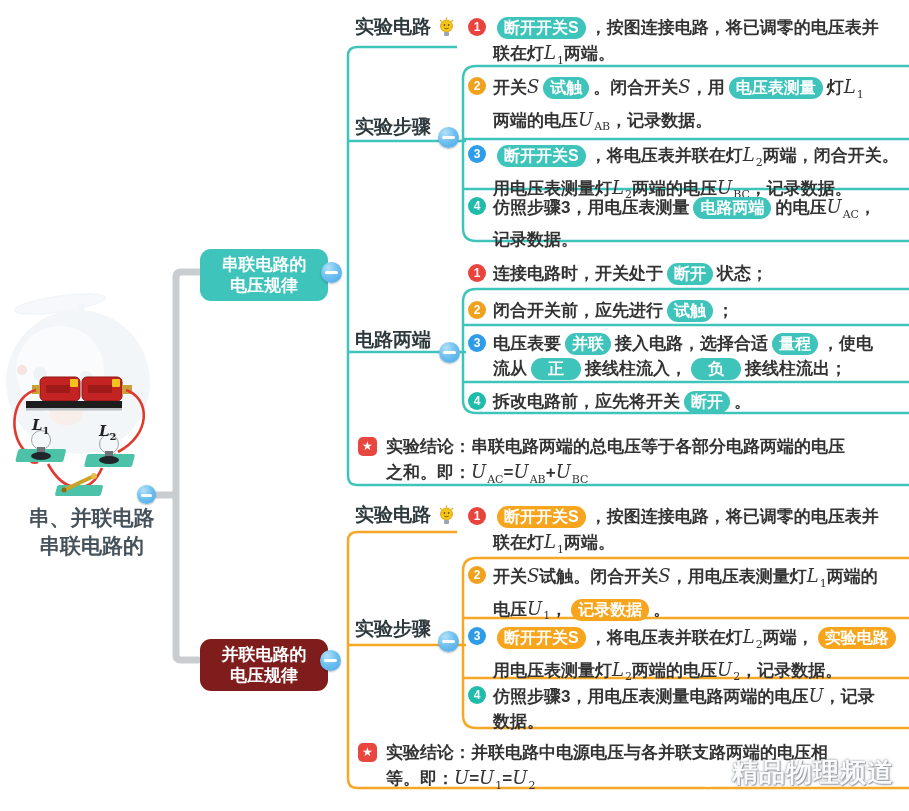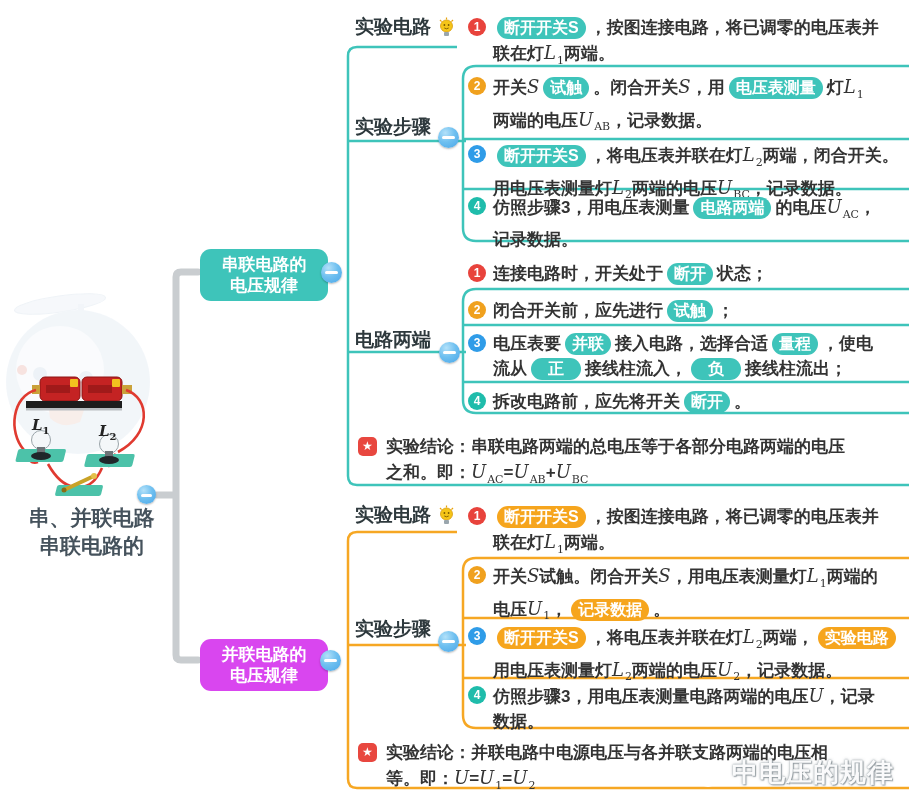--- a/index.html
+++ b/index.html
@@ -4,21 +4,21 @@
 <style>
   html,body{margin:0;padding:0;background:#fff;}
   .canvas{position:relative;width:909px;height:811px;background:#ffffff;overflow:hidden;
           font-family:"Liberation Sans",sans-serif;color:#333;}
   svg.lines{position:absolute;left:0;top:0;pointer-events:none;}
 
   
   .branch-node{position:absolute;width:128px;padding:5px 0;border-radius:11px;color:#fff;
                font-weight:bold;font-size:17px;line-height:21px;text-align:center;cursor:pointer;}
   .node-series{left:200px;top:249px;background:#3ec4ba;}
-  .node-parallel{left:200px;top:639px;background:#d946ef;}
+  .node-parallel{left:200px;top:639px;background:#7f1d1d;}
 
   
   .minus-btn{position:absolute;width:21px;height:21px;border-radius:50%;
              background:radial-gradient(circle at 35% 28%,#b3e1f9 0%,#6fc0f0 45%,#4aa6e8 100%);
              box-shadow:0 1px 2px rgba(0,0,0,.28);cursor:pointer;}
   .minus-btn::after{content:"";position:absolute;left:4px;right:4px;top:9px;height:3px;
                     border-radius:2px;background:#fff;}
 
   
   .section-row{position:absolute;display:flex;align-items:center;gap:7px;
@@ -269,16 +269,16 @@
   </div>
 
   <div class="watermark">
     <svg width="36" height="30" viewBox="0 0 36 30">
       <ellipse cx="16" cy="5" rx="13" ry="2.5" fill="none" stroke="#ffffff" stroke-width="1.5" opacity="0.9"></ellipse>
       <line x1="16" y1="6" x2="16" y2="10" stroke="#ffffff" stroke-width="1.5" opacity="0.9"></line>
       <circle cx="16" cy="19" r="9" fill="none" stroke="#ffffff" stroke-width="1.8" opacity="0.95"></circle>
       <circle cx="12.5" cy="17" r="1.3" fill="#ffffff" opacity="0.9"></circle>
       <circle cx="19.5" cy="17" r="1.3" fill="#ffffff" opacity="0.9"></circle>
     </svg>
-    <span>中电压的规律</span>
+    <span>精品物理频道</span>
   </div>
 
 </div>
 
 </body></html>

